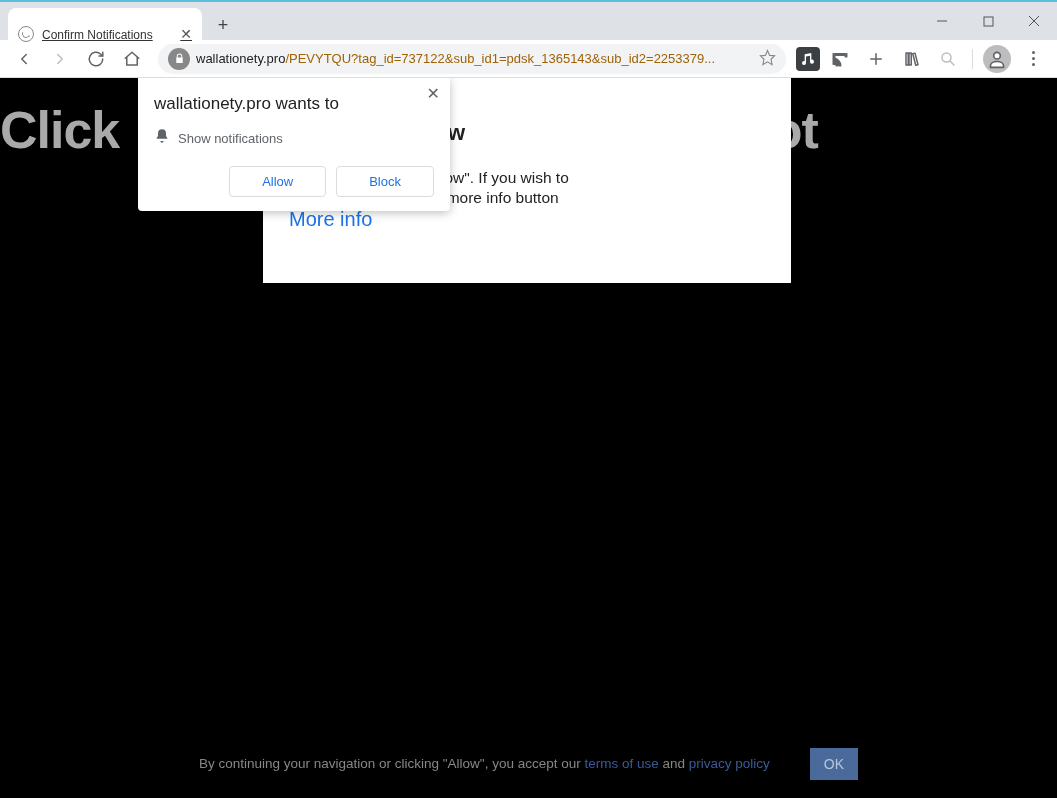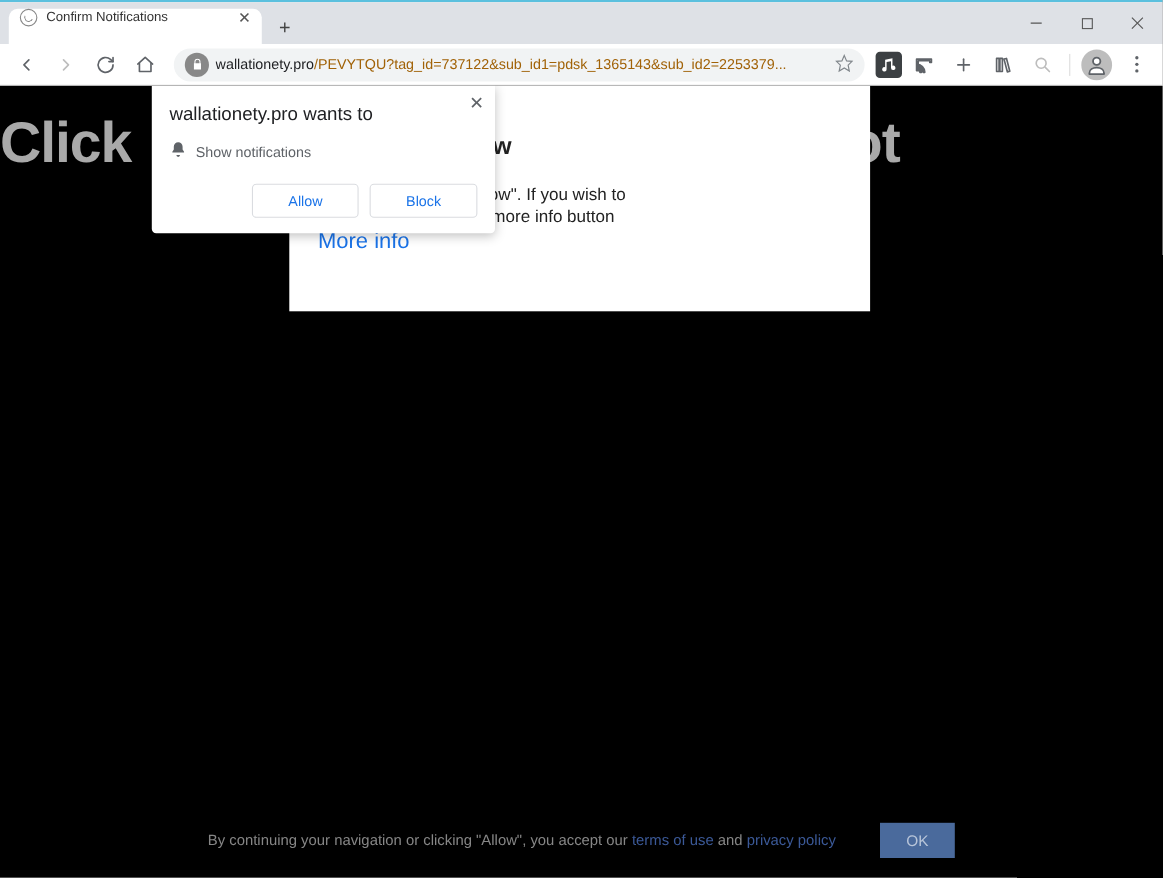--- a/index.html
+++ b/index.html
@@ -2,21 +2,21 @@
 <html><head>
 <meta charset="utf-8">
 <style>
   * { margin: 0; padding: 0; box-sizing: border-box; font-family: 'Segoe UI', Arial, sans-serif; }
   body { width: 1057px; height: 798px; overflow: hidden; background: #fff; position: relative; }
 
   
   .top-border { height: 2px; background: #5bc0de; }
   .title-bar { height: 38px; background: #dee1e6; display: flex; justify-content: flex-end; align-items: center; position: relative; }
   .tab-strip { position: absolute; left: 8px; top: 6px; display: flex; align-items: center; }
-  .tab { background: #fff; height: 34px; border-radius: 8px 8px 0 0; display: flex; align-items: flex-start; padding: 0 10px; width: 230px; gap: 8px; font-size: 12px; color: #333; position: relative; }
+  .tab { background: #fff; height: 34px; border-radius: 8px 8px 0 0; display: flex; align-items: flex-end; padding: 0 10px; width: 194px; gap: 8px; font-size: 12px; color: #333; position: relative; text-decoration: underline; }
   .tab .favicon { width: 16px; height: 16px; border: 1.5px solid #888; border-radius: 50%; display: flex; align-items: center; justify-content: center; }
   .tab .favicon::after { content: ''; width: 6px; height: 6px; border: 1.5px solid #888; border-radius: 50%; border-top-color: transparent; border-right-color: transparent; transform: rotate(-20deg); }
   .tab .tab-title { flex: 1; white-space: nowrap; overflow: hidden; }
   .tab .tab-close { font-size: 14px; color: #555; cursor: pointer; }
   .new-tab-btn { width: 30px; height: 30px; display: flex; align-items: center; justify-content: center; color: #444; font-size: 18px; margin-left: 6px; cursor: pointer; }
   .window-controls { display: flex; }
   .win-btn { width: 46px; height: 38px; display: flex; align-items: center; justify-content: center; color: #555; font-size: 14px; }
   .win-btn svg { stroke: #555; stroke-width: 1; fill: none; }
 
   
@@ -57,21 +57,21 @@
   .notif-row .bell { color: #5f6368; }
   .notif-row .bell svg { width: 16px; height: 16px; fill: currentColor; }
   .notif-row .np-label { font-size: 13px; color: #5f6368; }
   .np-buttons { display: flex; justify-content: flex-end; gap: 10px; }
   .np-btn { border: 1px solid #dadce0; background: #fff; color: #1a73e8; font-size: 13px; padding: 7px 32px; border-radius: 4px; cursor: pointer; }
 
   
   .consent-bar { position: absolute; bottom: 18px; left: 0; right: 0; display: flex; align-items: center; justify-content: center; gap: 40px; padding: 0 40px; }
   .consent-text { text-align: center; font-size: 13.5px; color: #868686; line-height: 1.5; }
   .consent-text .link { color: #3b5998; }
-  .ok-btn { background: #4a6a9c; color: #b8c5d9; font-size: 14px; padding: 8px 24px; border: none; cursor: pointer; }
+  .ok-btn { background: #4a6a9c; color: #b8c5d9; font-size: 14px; padding: 8px 14px; border: none; cursor: pointer; }
 </style>
 </head>
 <body>
 
 <div class="top-border"></div>
 
 <div class="title-bar">
   <div class="tab-strip">
     <div class="tab">
       <span class="favicon"></span>

